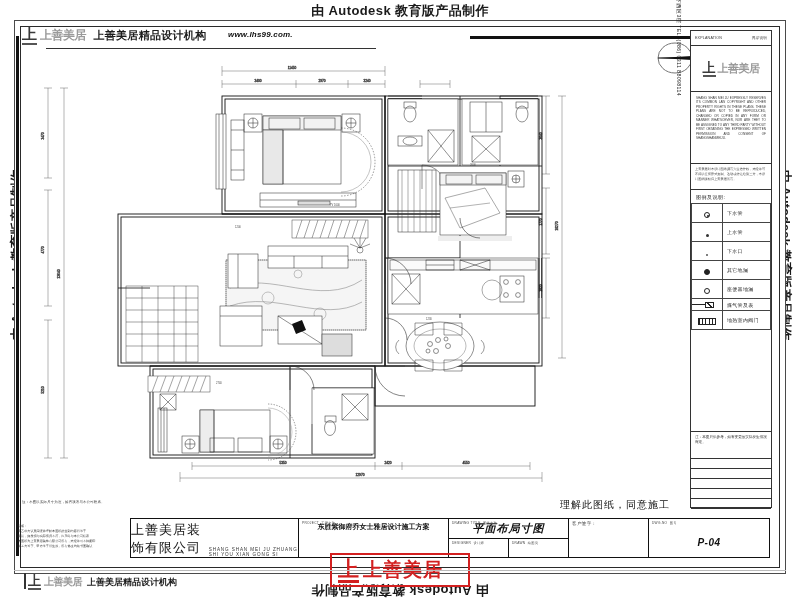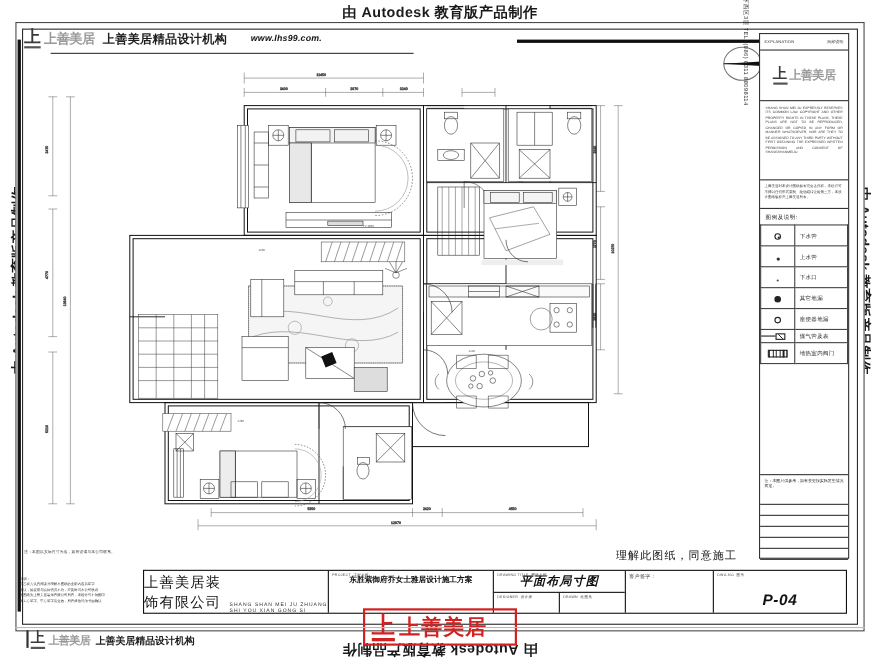--- a/index.html
+++ b/index.html
@@ -210,21 +210,21 @@
   .tb-title { width:120px; display:flex; flex-direction:column; }
   .tb-title .big { width:100%; text-align:center; font-size:11px; font-style:italic;
      font-weight:700; color:#111; letter-spacing:1px; margin-top:2px;}
 
   .tb-scale { width:70px; display:flex; flex-direction:column; }
   .tb-scale .big { width:100%; text-align:center; font-size:9px; font-weight:700; color:#111; margin-top:2px;}
 
   .tb-sign { width:80px; position:relative; }
   .tb-dwg { flex:1; position:relative; }
   .tb-dwg .big { position:absolute; left:0; right:0; top:18px; text-align:center;
-     font-size:14px; font-style:italic; font-weight:700; color:#111; letter-spacing:.5px;}
+     font-size:10px; font-style:italic; font-weight:700; color:#111; letter-spacing:.5px;}
 
   
   .stamp {
     position:absolute; left:330px; top:553px; width:140px; height:34px;
     border:2px solid #d32020; display:flex; align-items:center; gap:4px;
     padding-left:6px;
   }
   .stamp .mk {
     font-size:21px; font-weight:700; color:#d32020; line-height:1;
     border-bottom:3px solid #d32020; padding-bottom:1px;

